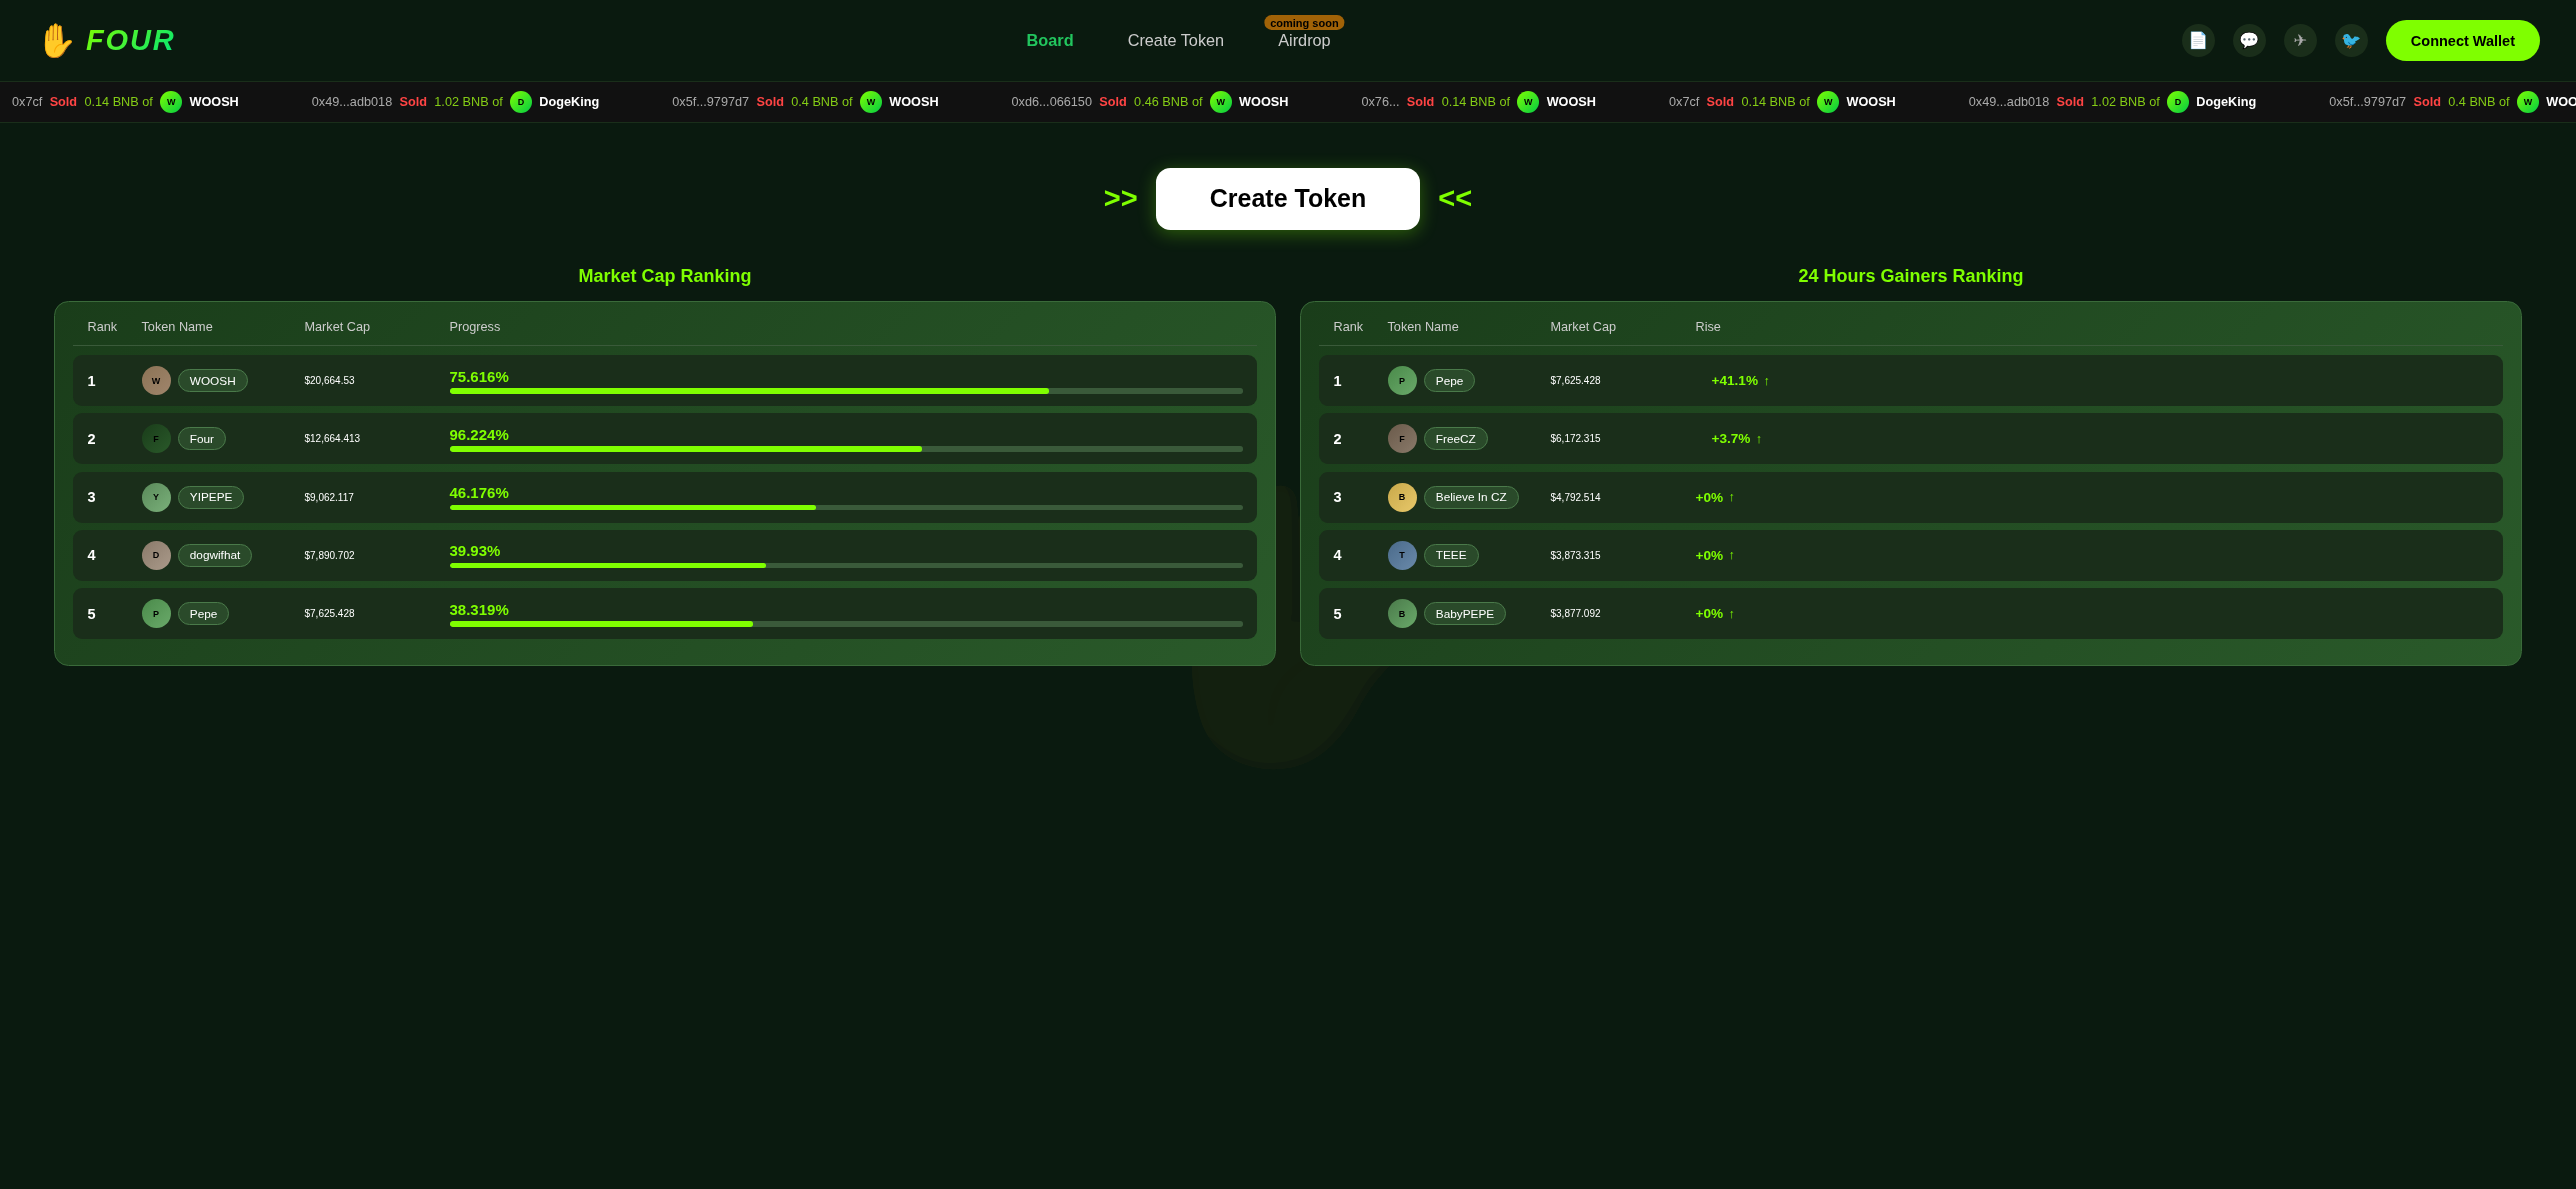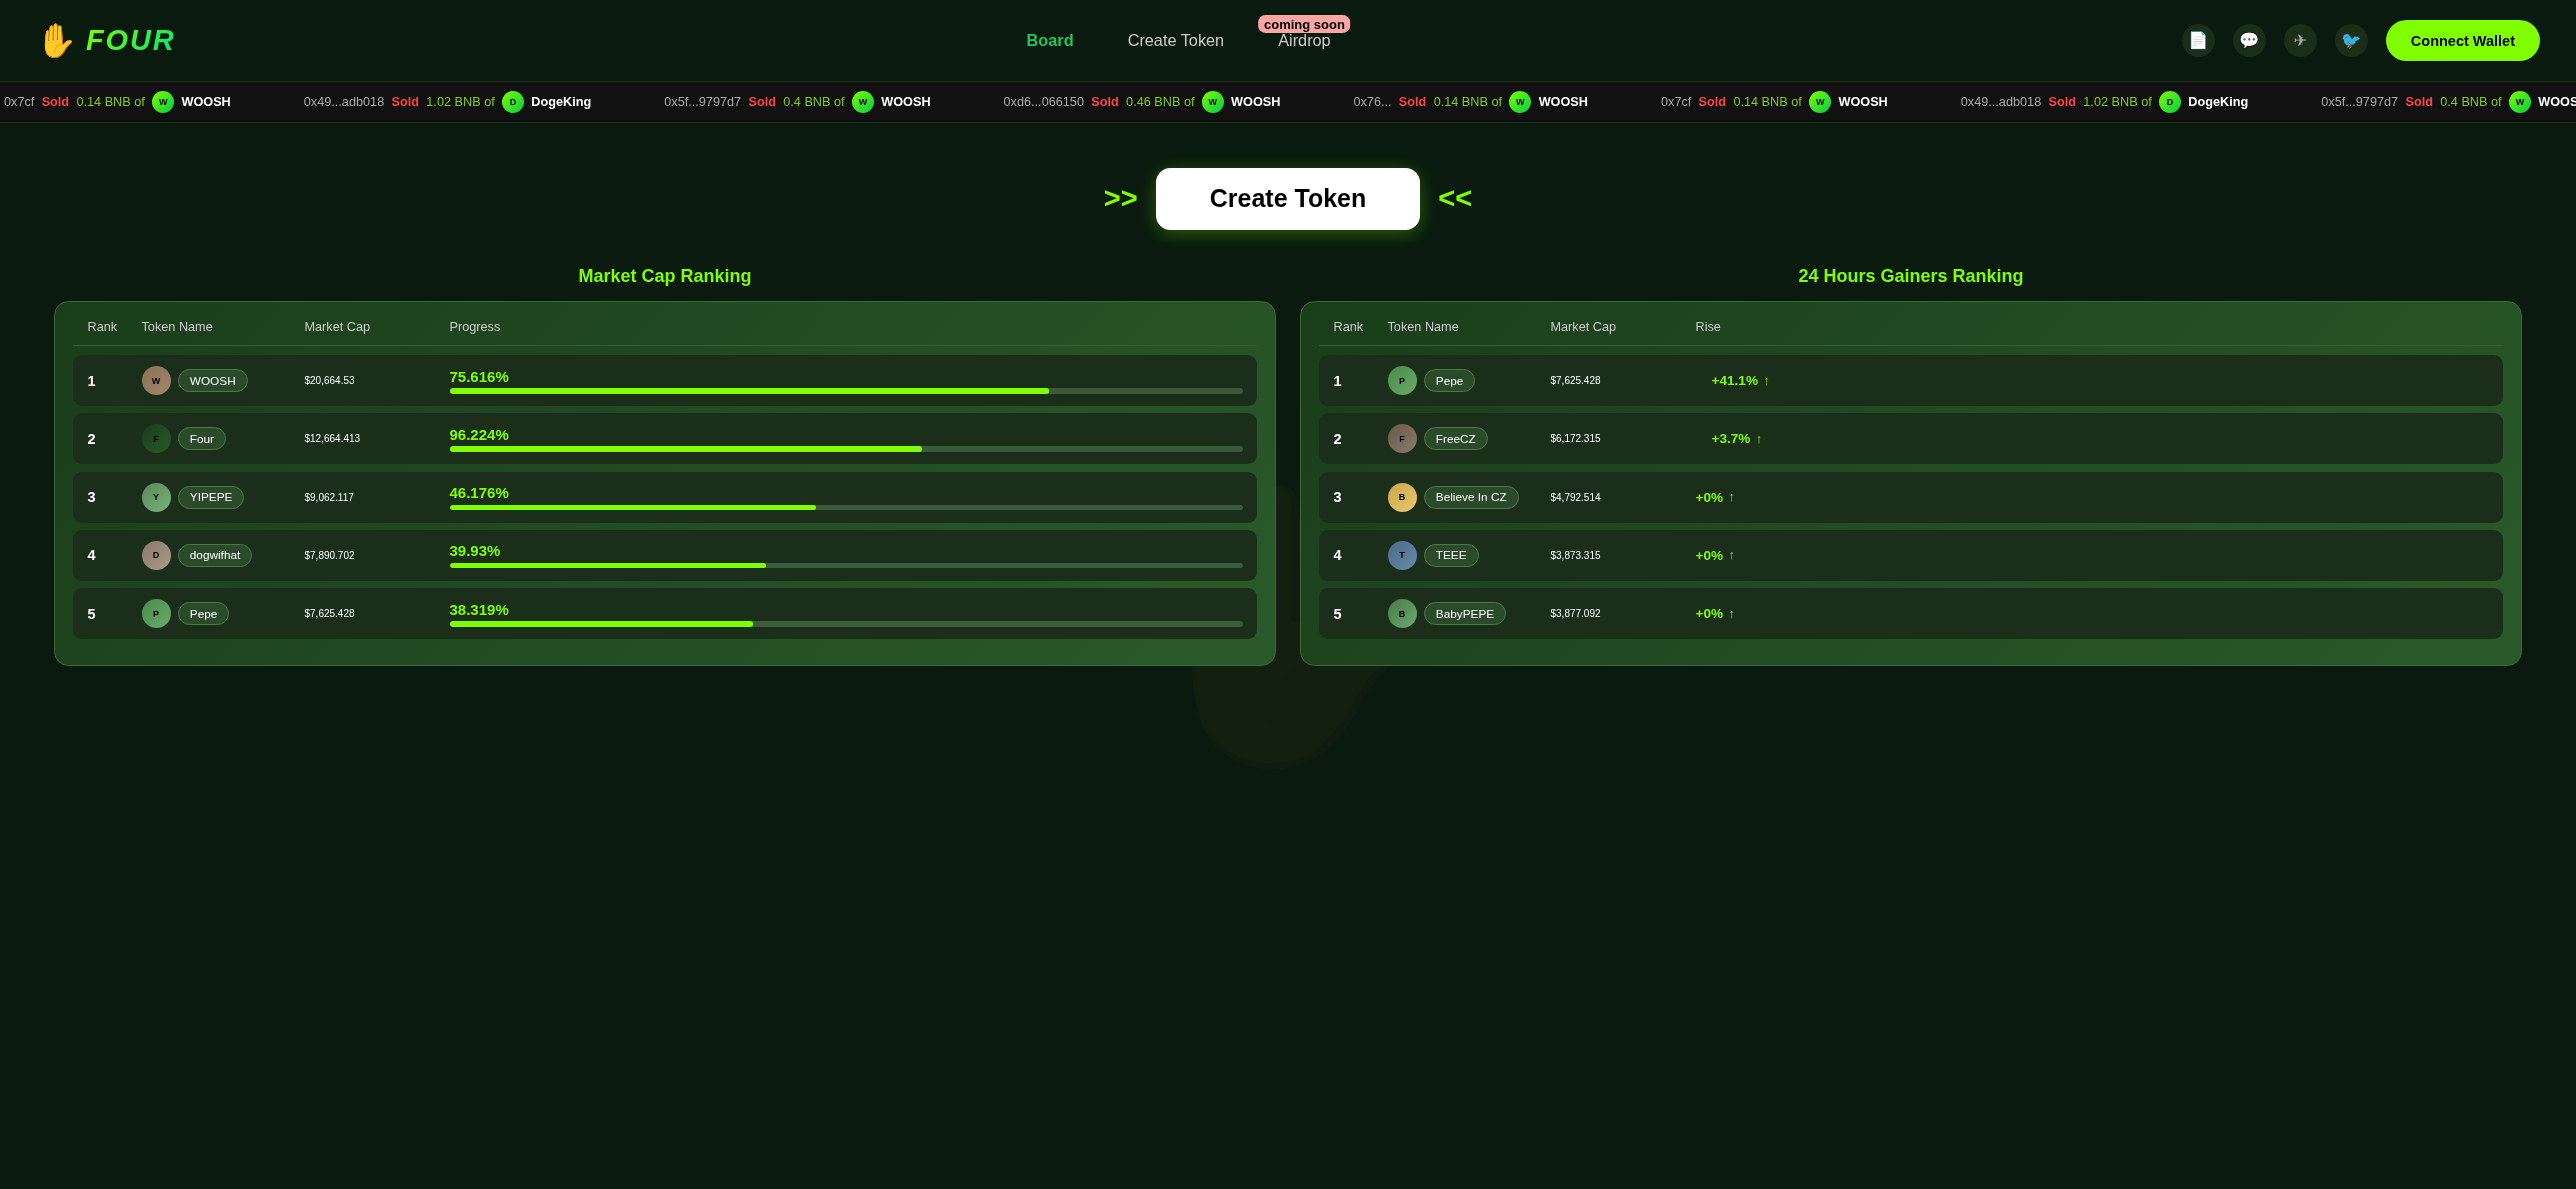--- a/index.html
+++ b/index.html
@@ -54,23 +54,23 @@
     }
     .nav-link.active {
       color: #22c55e;
       font-weight: bold;
     }
     .coming-soon-badge {
       position: absolute;
       top: -16.3px;
       left: 50%;
       transform: translateX(-50%);
-      background: #fca5a5;
+      background: #a16207;
       color: #000;
-      font-size: 13px;
+      font-size: 11px;
       padding: 1.8px 5.4px;
       border-radius: 7.3px;
       white-space: nowrap;
       font-weight: bold;
     }
     .nav-right {
       display: flex;
       align-items: center;
       gap: 18px;
     }
@@ -95,21 +95,21 @@
       font-size: 14.5px;
       font-weight: bold;
       cursor: pointer;
       white-space: nowrap;
     }
 
     
     .ticker-bar {
       background: #111;
       overflow: hidden;
-      padding: 9px 4px;
+      padding: 9px 12px;
       border-bottom: 0.9px solid #1a2e1a;
     }
     .ticker-inner {
       display: flex;
       gap: 73px;
       white-space: nowrap;
       animation: ticker 20s linear infinite;
     }
     @keyframes ticker {
       0% { transform: translateX(0); }

